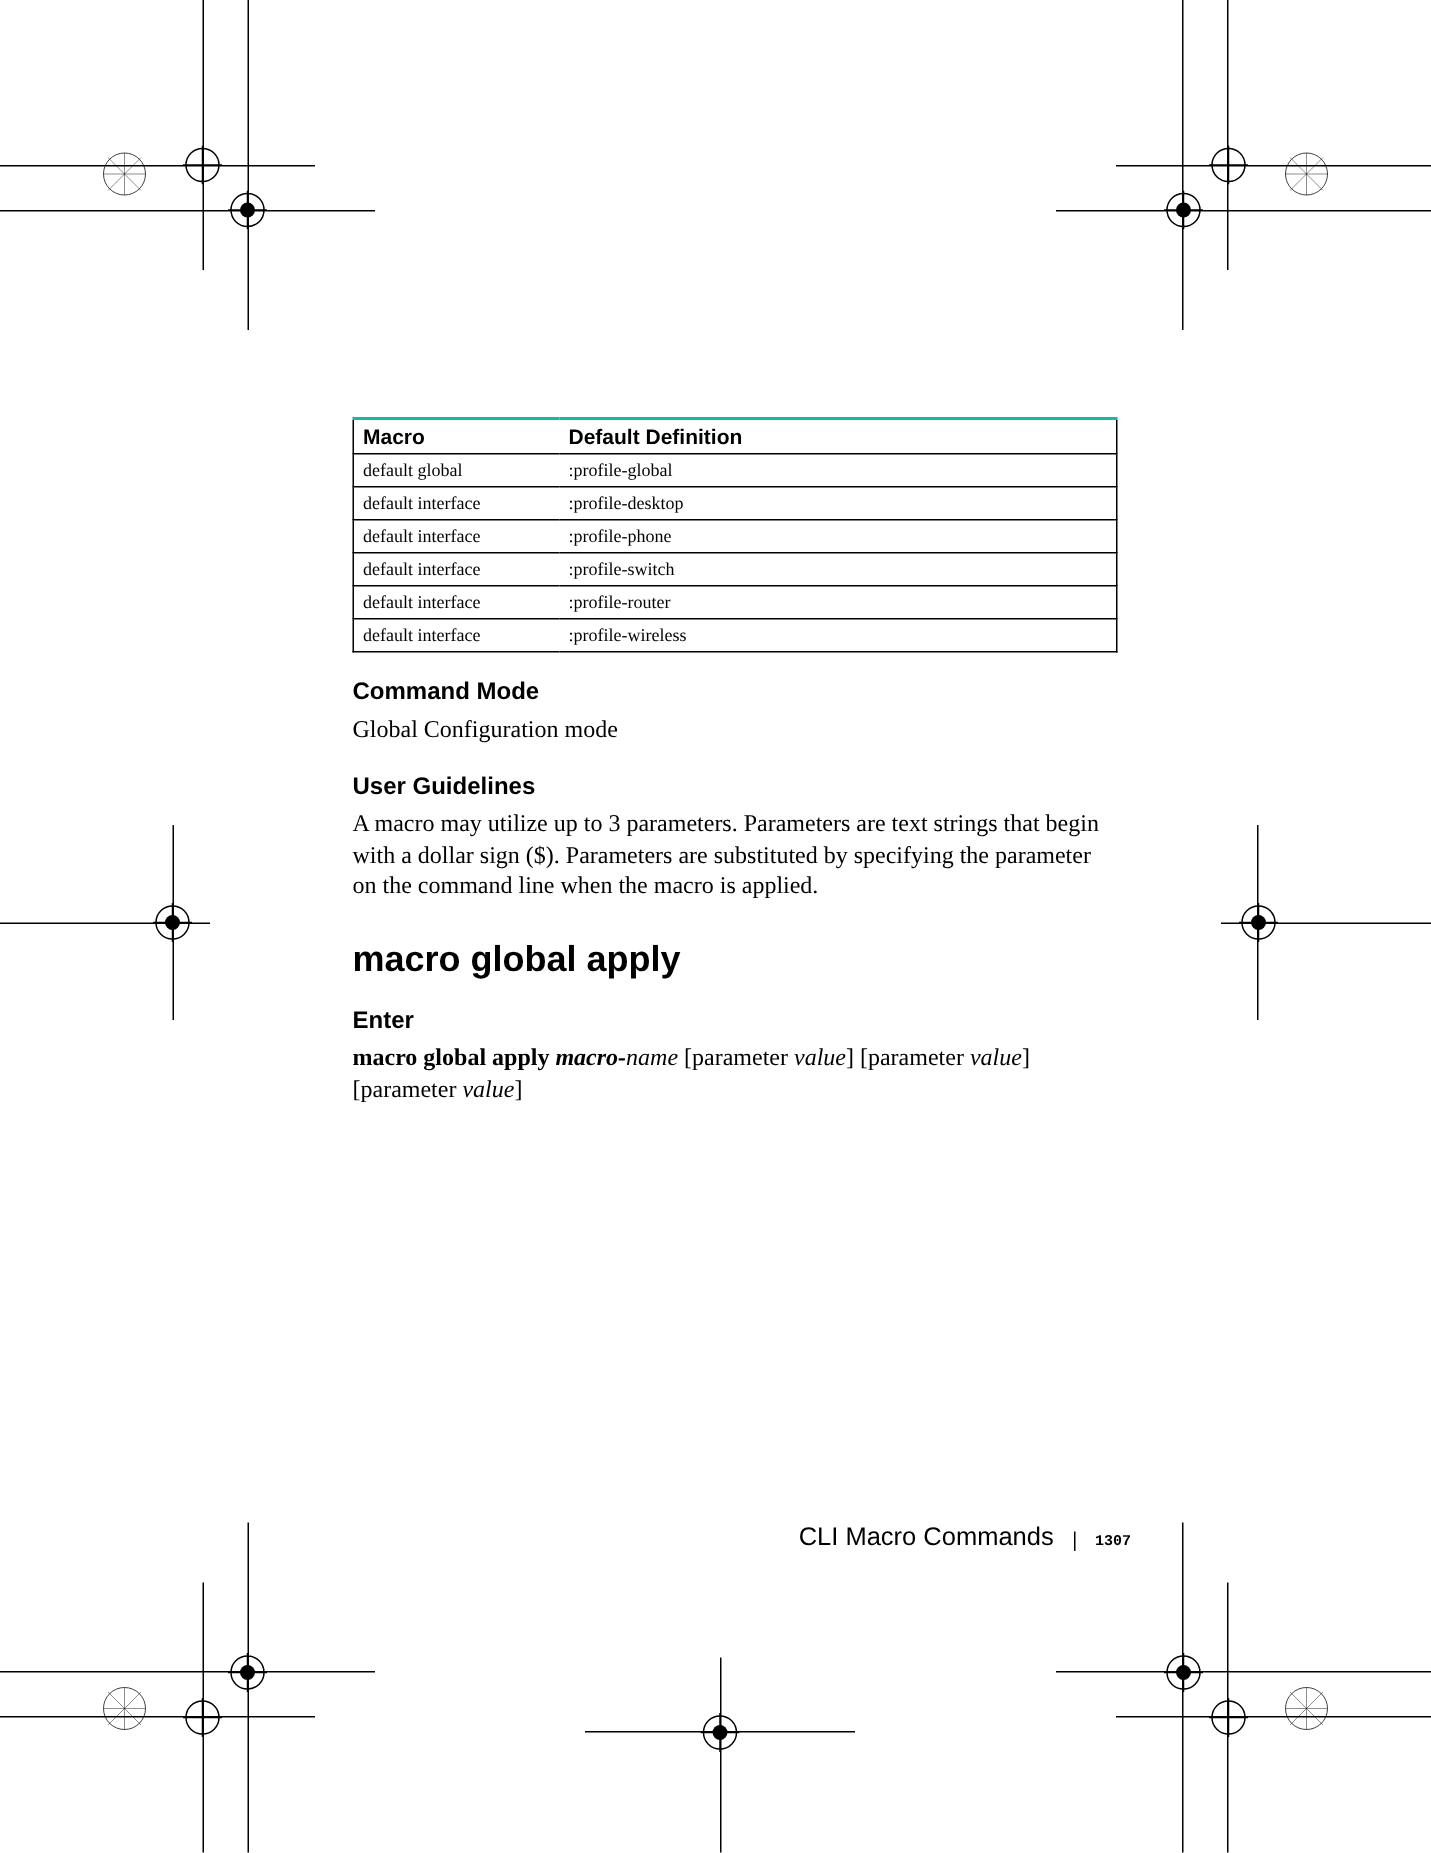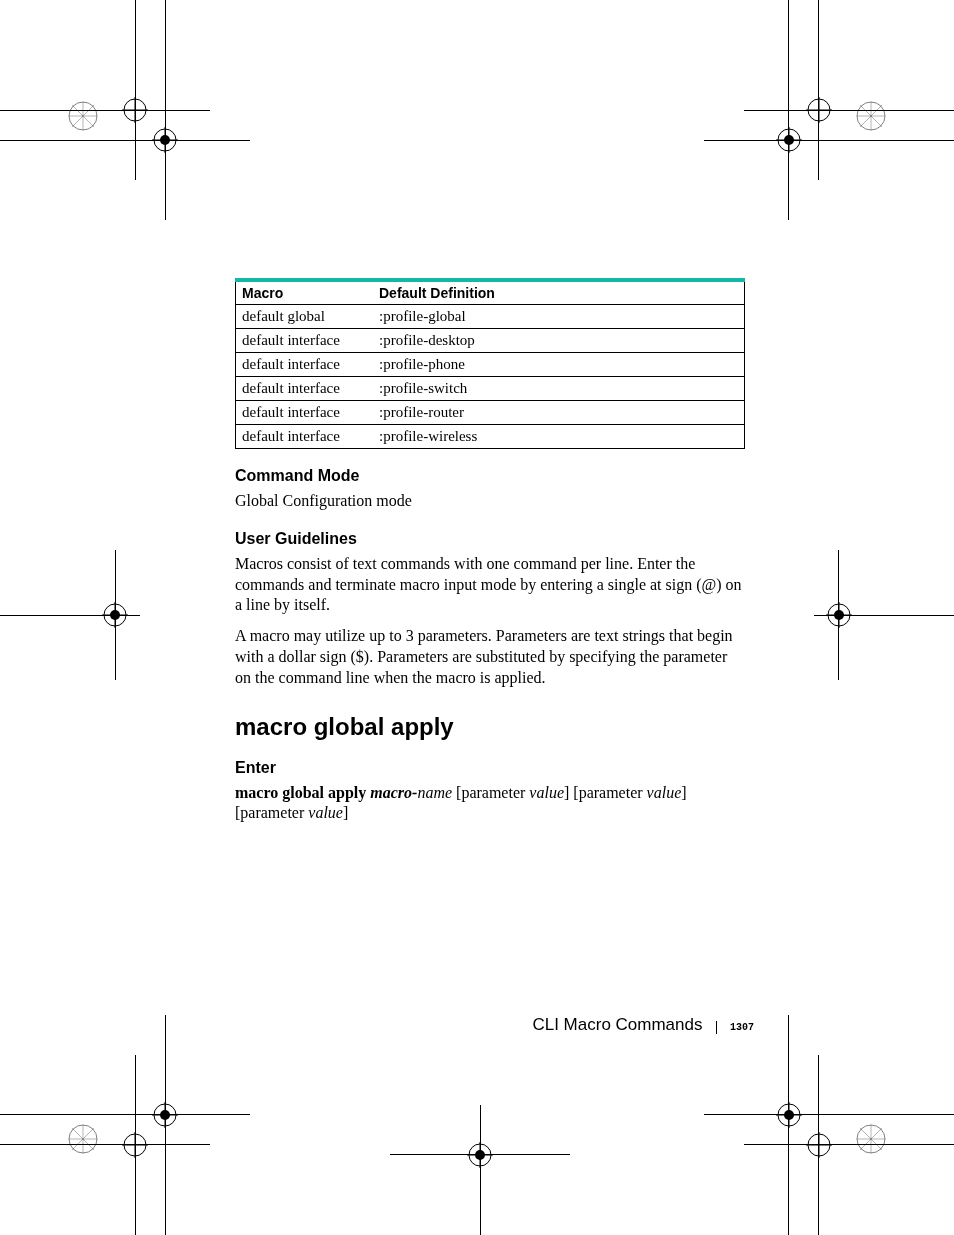--- a/index.html
+++ b/index.html
@@ -23,31 +23,31 @@
     border-collapse: collapse;
     width: 100%;
     table-layout: fixed;
   }
   th, td {
     border: 1px solid #000;
     border-left: none;
     border-right: none;
     text-align: left;
     padding: 3px 6px 3px 6px;
-    font-size: 15px;
+    font-size: 12px;
     font-weight: normal;
   }
   table tr > *:first-child { width: 125px; border-left: 1px solid #000; }
   table tr > *:last-child  { border-right: 1px solid #000; }
   th {
     font-family: Arial, Helvetica, sans-serif;
     font-weight: bold;
     font-size: 14px;
   }
-  table tr:first-child th { border-top: 4px solid #14b8a6; }
+  table tr:first-child th { border-top: 2px solid #14b8a6; }
   h3 {
     font-family: Arial, Helvetica, sans-serif;
     font-weight: bold;
     font-size: 16px;
     margin: 18px 0 4px 0;
   }
   h2 {
     font-family: Arial, Helvetica, sans-serif;
     font-weight: bold;
     font-size: 24px;
@@ -254,21 +254,20 @@
           <td>default interface</td>
           <td>:profile-wireless</td>
         </tr>
   </tbody>
     </table>
 
   <h3>Command Mode</h3>
   <p>Global Configuration mode</p>
 
   <h3>User Guidelines</h3>
-  <p>Macros consist of text commands with one command per line. Enter the commands and terminate macro input mode by entering a single at sign (@) on a line by itself.</p>
   <p>A macro may utilize up to 3 parameters. Parameters are text strings that begin with a dollar sign ($). Parameters are substituted by specifying the parameter on the command line when the macro is applied.</p>
 
   <h2>macro global apply</h2>
 
   <h3>Enter</h3>
   <p>
     <span class="bold">macro global apply</span><span class="bolditalic"> macro-</span><span class="italic">name</span><span> [parameter </span><span class="italic">value</span><span>]</span><span> [parameter </span><span class="italic">value</span><span>]</span><span>[parameter </span><span class="italic">value</span><span>]</span>
   </p>
 </div>
 

